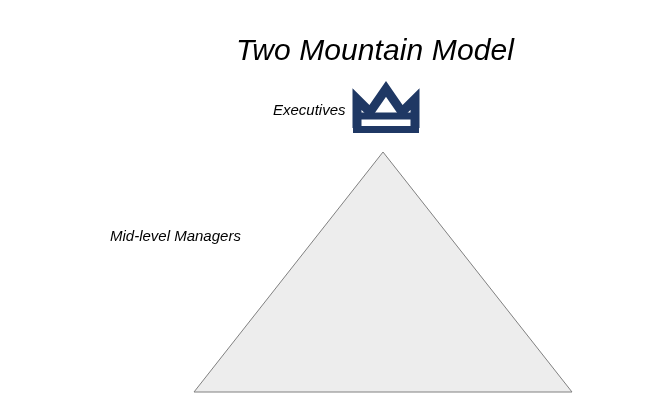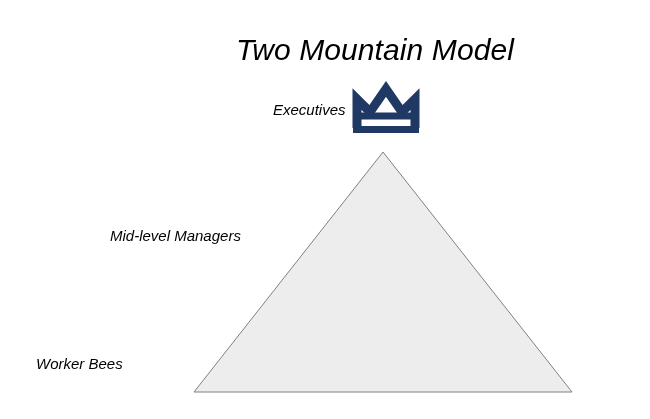--- a/index.html
+++ b/index.html
@@ -74,15 +74,14 @@
     <g>
       <path d="M 357,128 L 357,99 L 370,112 L 386,89 L 402,112 L 415,99 L 415,128" fill="none" stroke="#1f3864" stroke-width="9" stroke-linejoin="miter" stroke-linecap="butt"></path>
       <rect x="356.5" y="116" width="59" height="13.5" fill="none" stroke="#1f3864" stroke-width="7"></rect>
     </g>
   </svg>
 
   <div class="tier-label" id="tier-label-executives">Executives</div>
 
   <div class="tier-label" id="tier-label-midlevel">Mid-level Managers</div>
 
-  <div class="tier-label" id="tier-label-workerbees">Worker Bees</div>
 
 </div>
 
 </body></html>

